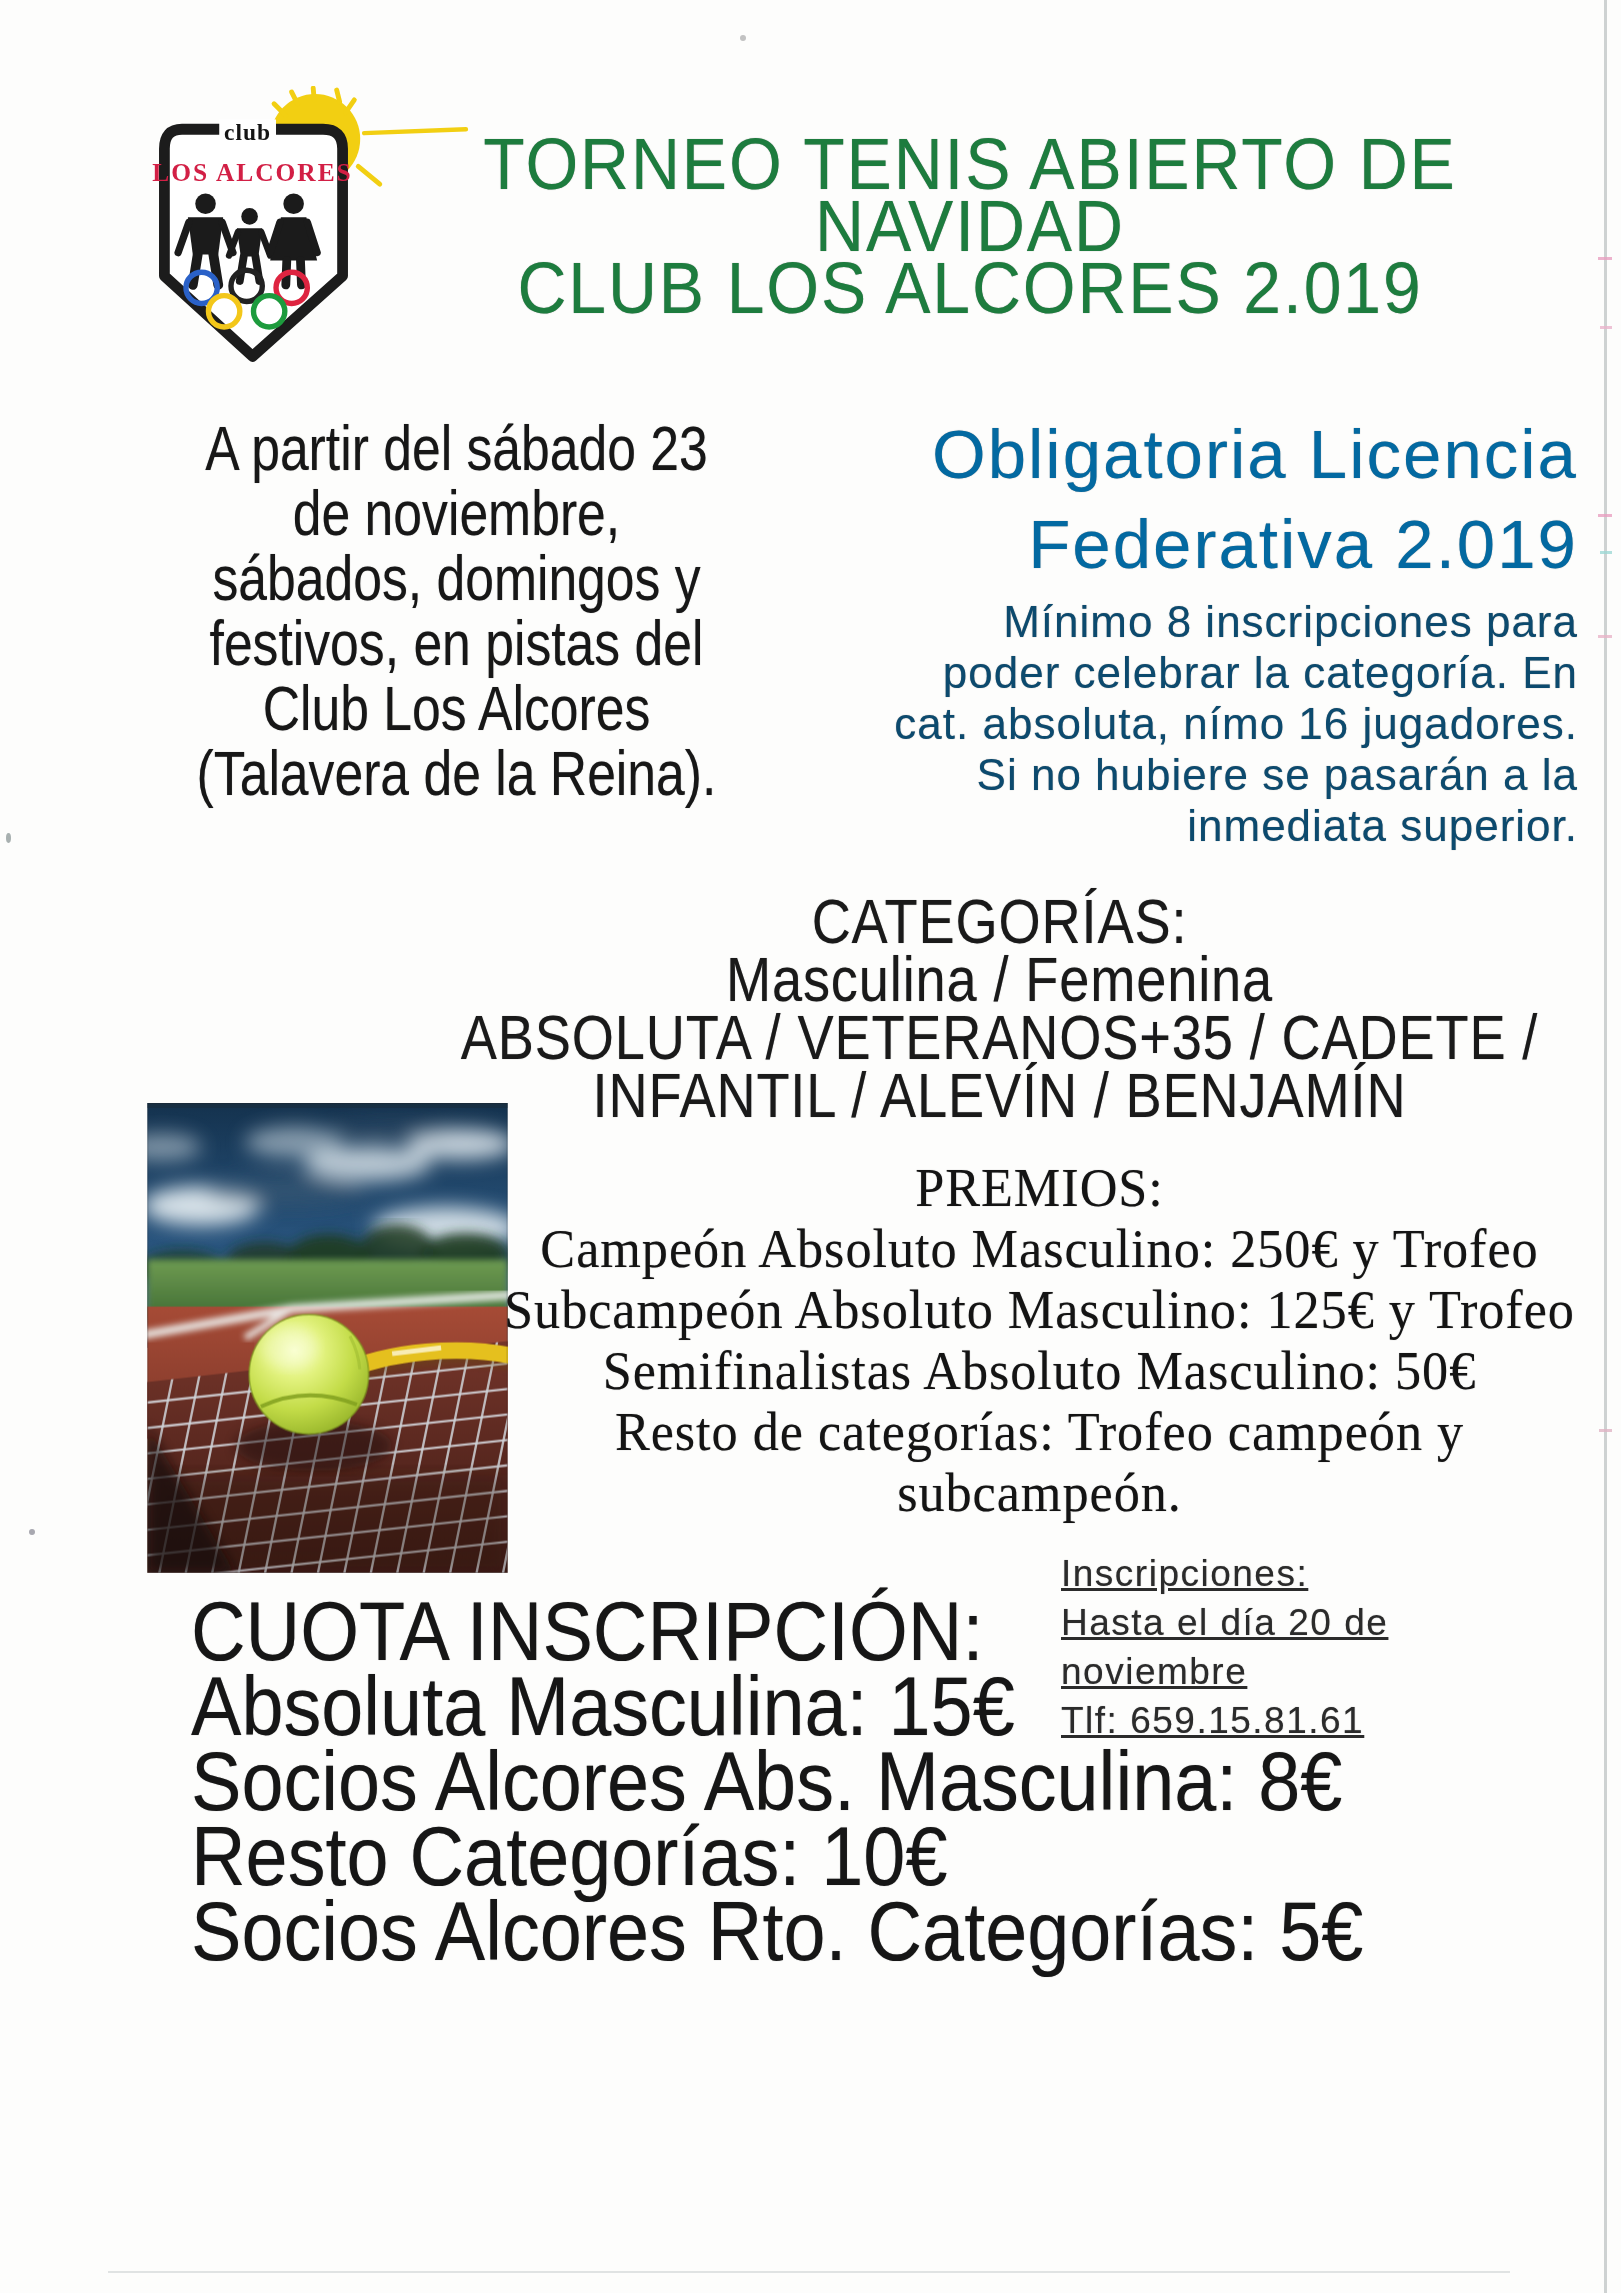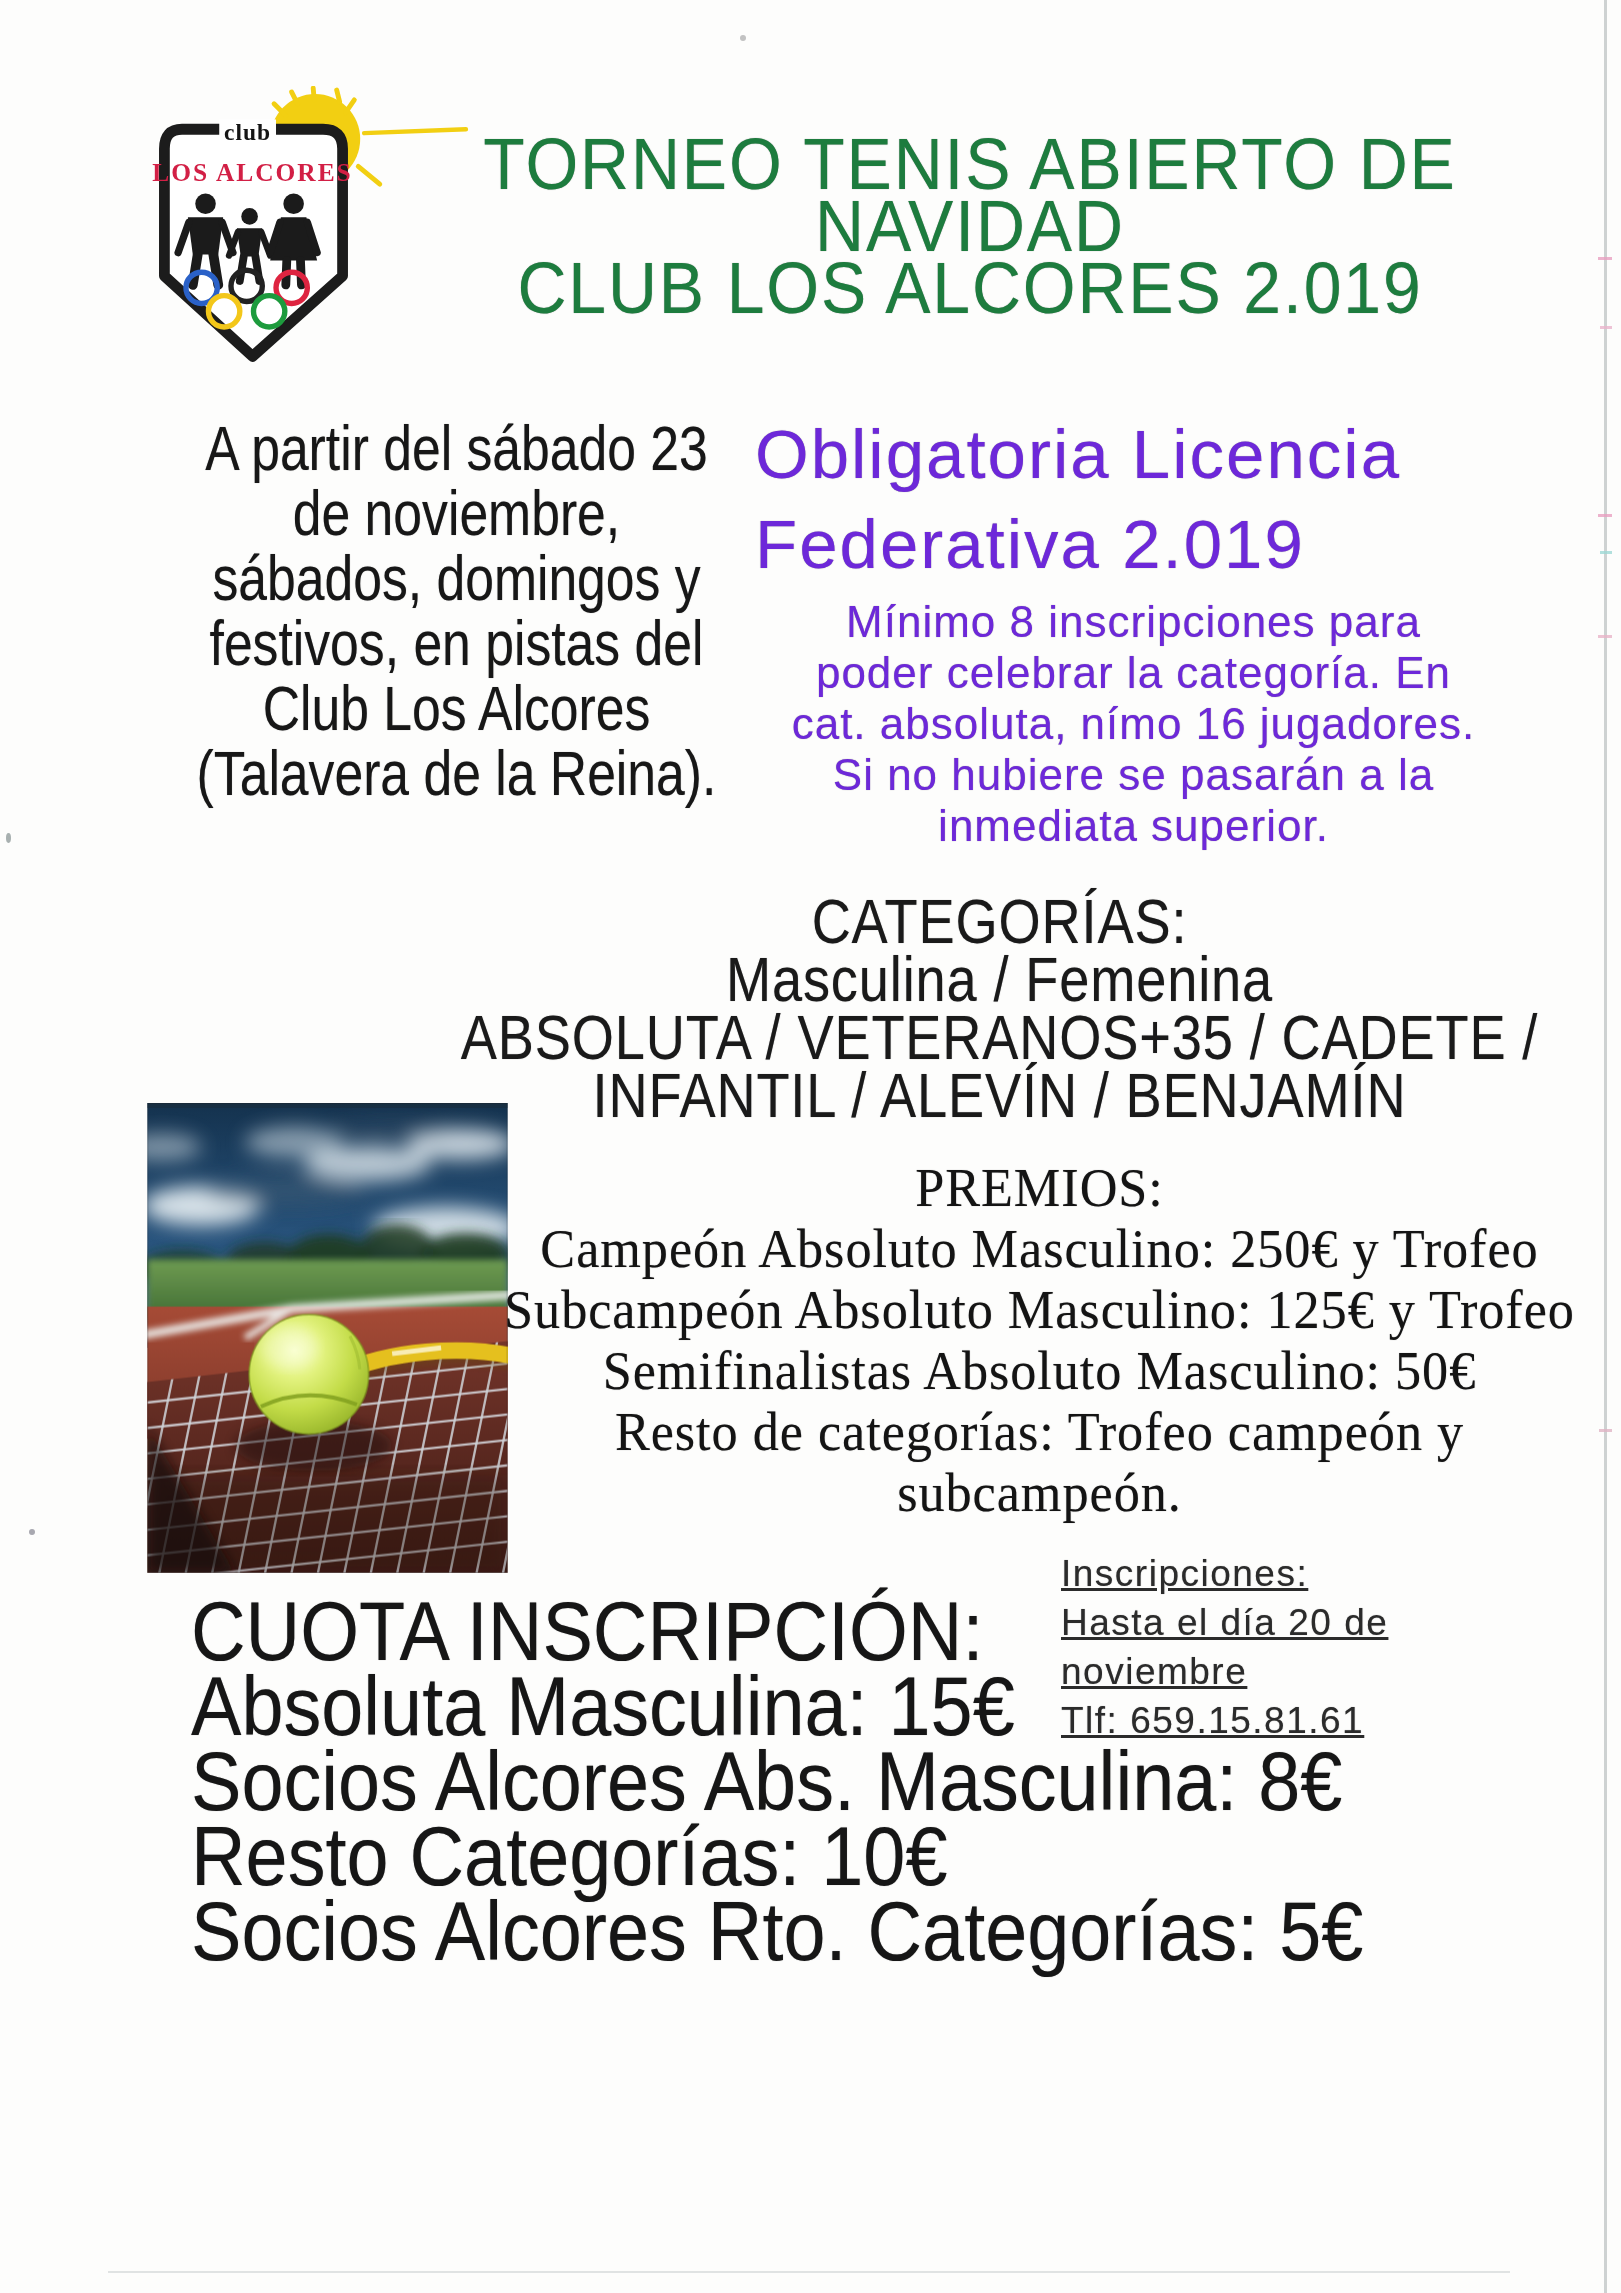--- a/index.html
+++ b/index.html
@@ -12,24 +12,24 @@
   
   .title{left:323px;top:133px;width:1294px;text-align:center;color:#1d7c3e;
          font-size:73px;line-height:62px;letter-spacing:2px;font-weight:normal;
          transform:scaleX(.93);transform-origin:50% 0;}
 
   
   .schedule{left:74px;top:416px;width:765px;text-align:center;font-size:63px;line-height:65px;
             transform:scaleX(.82);transform-origin:50% 0;color:#171717;}
 
   
-  .lic-head{left:755px;top:410px;width:823px;text-align:left;font-size:69px;line-height:90px;
-            letter-spacing:2px;color:#6d28d9;}
-  .lic-body{left:717px;top:596px;width:833px;text-align:center;font-size:44px;line-height:51px;
-            letter-spacing:1px;color:#6d28d9;}
+  .lic-head{left:755px;top:410px;width:823px;text-align:right;font-size:69px;line-height:90px;
+            letter-spacing:2px;color:#0369a1;}
+  .lic-body{left:745px;top:596px;width:833px;text-align:right;font-size:44px;line-height:51px;
+            letter-spacing:1px;color:#0c4a6e;}
 
   
   .cats{left:294px;top:892px;width:1411px;text-align:center;font-size:63px;line-height:58px;
         letter-spacing:1px;transform:scaleX(.86);transform-origin:50% 0;color:#1a1a1a;}
 
   
   .prizes{left:412px;top:1157px;width:1255px;text-align:center;
           font-family:"Liberation Serif","DejaVu Serif",serif;
           font-size:55px;line-height:61px;letter-spacing:1px;
           transform:scaleX(.95);transform-origin:50% 0;color:#141414;}

